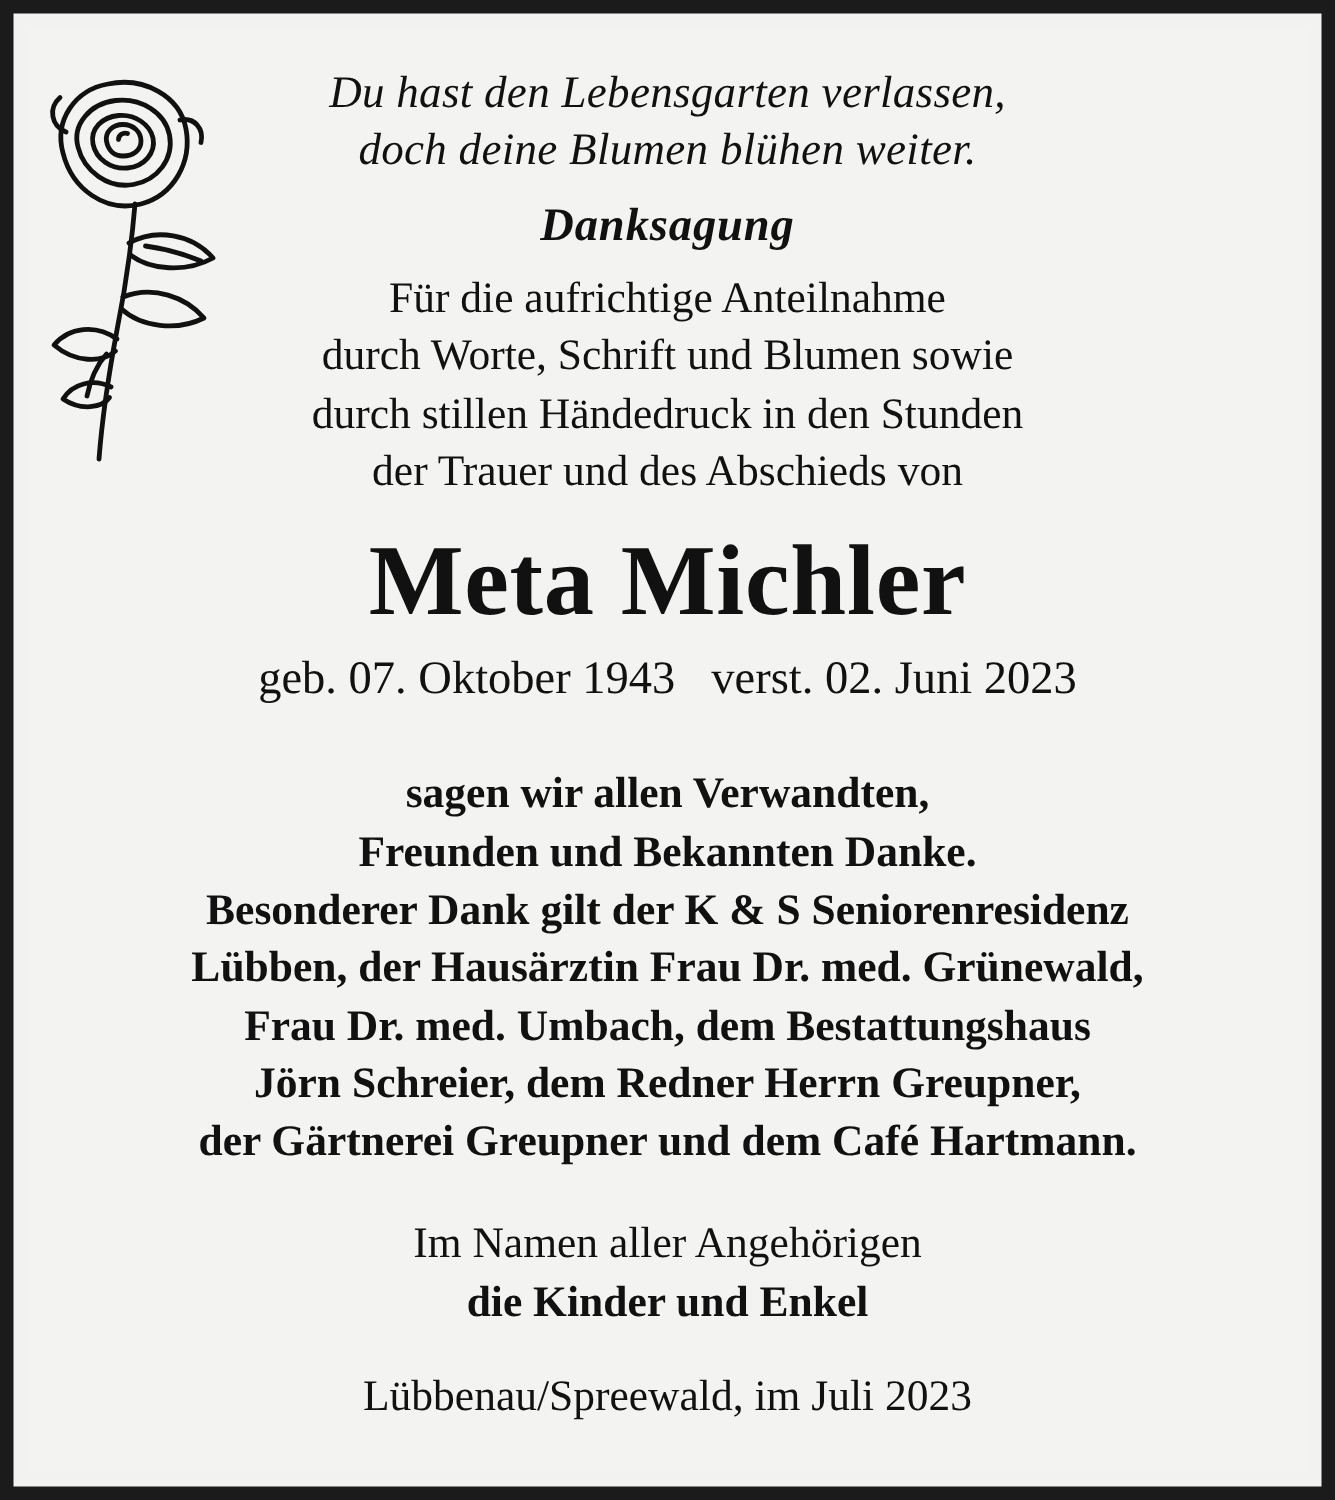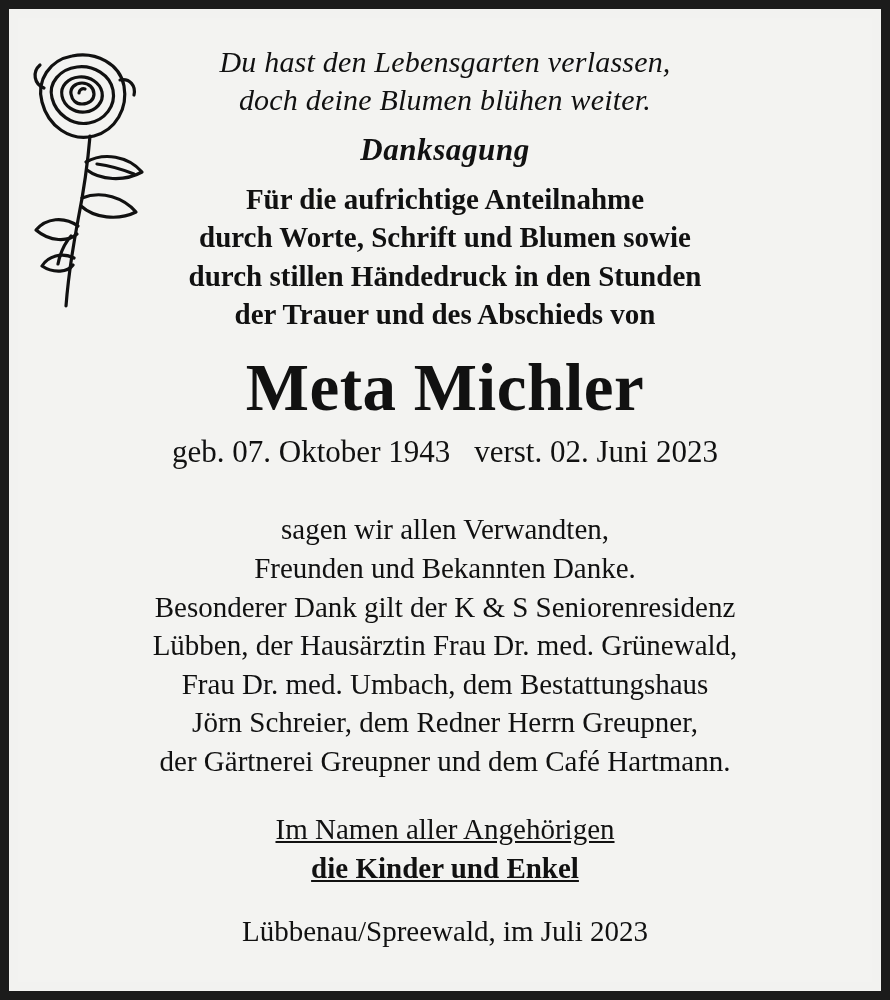--- a/index.html
+++ b/index.html
@@ -63,21 +63,20 @@
     letter-spacing: 0.6px;
     font-style: italic;
   }
   .thanks-block {
     margin-top: 12px;
     font-size: 29px;
     line-height: 1.33;
   }
   .thanks-block .line {
     display: block;
-    font-weight: bold;
   }
   .deceased-name {
     margin-top: 18px;
     font-size: 67px;
     font-weight: bold;
     letter-spacing: 0.5px;
     line-height: 1.05;
   }
   .dates {
     margin-top: 12px;
@@ -86,29 +85,29 @@
     justify-content: center;
     gap: 24px;
   }
   .body-block {
     margin-top: 40px;
     font-size: 29px;
     line-height: 1.33;
   }
   .body-block .line {
     display: block;
+    font-weight: bold;
   }
   .family-block {
     margin-top: 30px;
     font-size: 29px;
     line-height: 1.33;
   }
   .family-block .line {
     display: block;
-    text-decoration: underline;
   }
   .family-block .bold {
     font-weight: bold;
   }
   .place-date {
     margin-top: 28px;
     font-size: 29px;
   }
 </style>
 </head>

